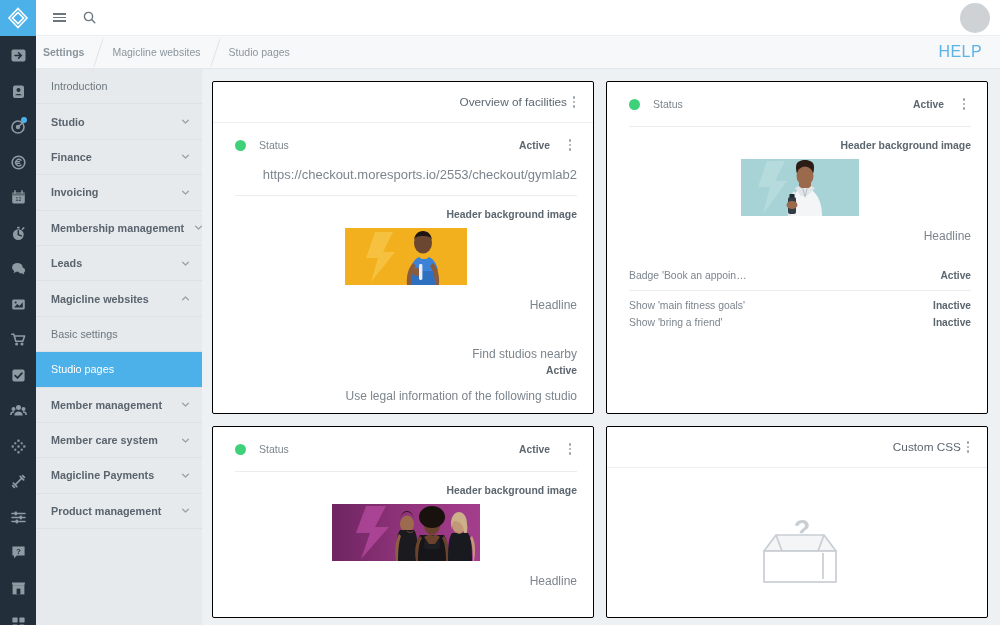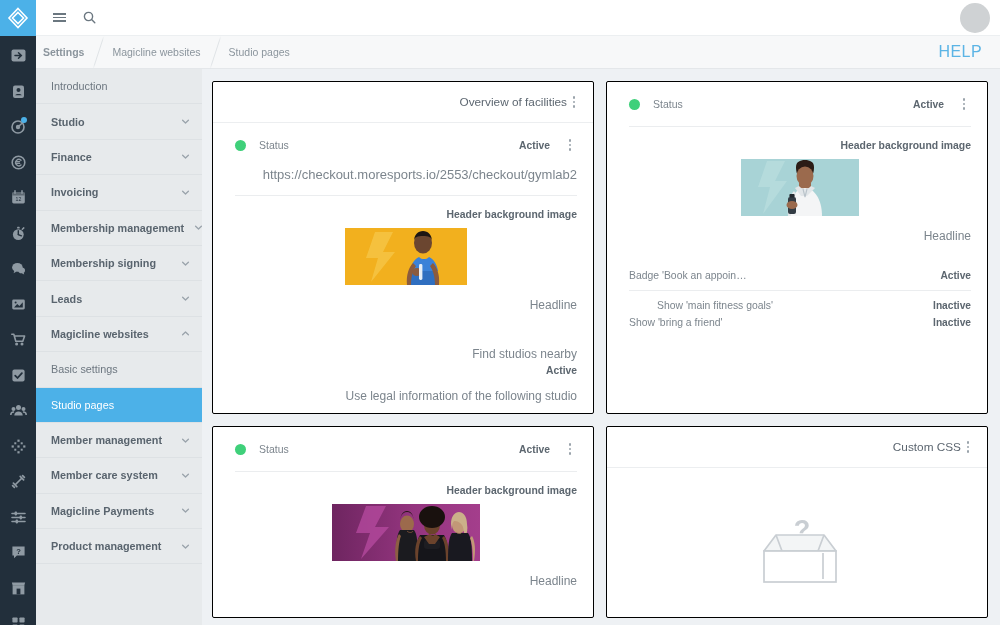--- a/index.html
+++ b/index.html
@@ -448,28 +448,20 @@
 
     <div class="nav-item group">
       <span class="nav-label">Membership management</span>
       <span class="chev">
         <svg width="9" height="9" viewBox="0 0 9 9">
             <path d="M1.6 3.2L4.5 6 7.4 3.2" fill="none" stroke="#9aa3ab" stroke-width="1.3" stroke-linecap="round" stroke-linejoin="round"></path>
           </svg>
       </span>
     </div>
 
-    <div class="nav-item group">
-      <span class="nav-label">Membership signing</span>
-      <span class="chev">
-        <svg width="9" height="9" viewBox="0 0 9 9">
-            <path d="M1.6 3.2L4.5 6 7.4 3.2" fill="none" stroke="#9aa3ab" stroke-width="1.3" stroke-linecap="round" stroke-linejoin="round"></path>
-          </svg>
-      </span>
-    </div>
 
     <div class="nav-item group">
       <span class="nav-label">Leads</span>
       <span class="chev">
         <svg width="9" height="9" viewBox="0 0 9 9">
             <path d="M1.6 3.2L4.5 6 7.4 3.2" fill="none" stroke="#9aa3ab" stroke-width="1.3" stroke-linecap="round" stroke-linejoin="round"></path>
           </svg>
       </span>
     </div>
 
@@ -613,21 +605,21 @@
             </svg>
           </div>
           <div class="field-soft">Headline</div>
           <div style="height:18px;"></div>
           <div class="detail-row">
             <span>Badge 'Book an appoin…</span>
             <span class="spacer"></span>
             <span class="val">Active</span>
           </div>
           <div class="hr"></div>
-          <div class="detail-row tight" style="padding-top:9px;margin-left:28px;">
+          <div class="detail-row tight" style="padding-top:9px;">
             <span>Show 'main fitness goals'</span>
             <span class="spacer"></span>
             <span class="val">Inactive</span>
           </div>
           <div class="detail-row tight">
             <span>Show 'bring a friend'</span>
             <span class="spacer"></span>
             <span class="val">Inactive</span>
           </div>
         </div>

